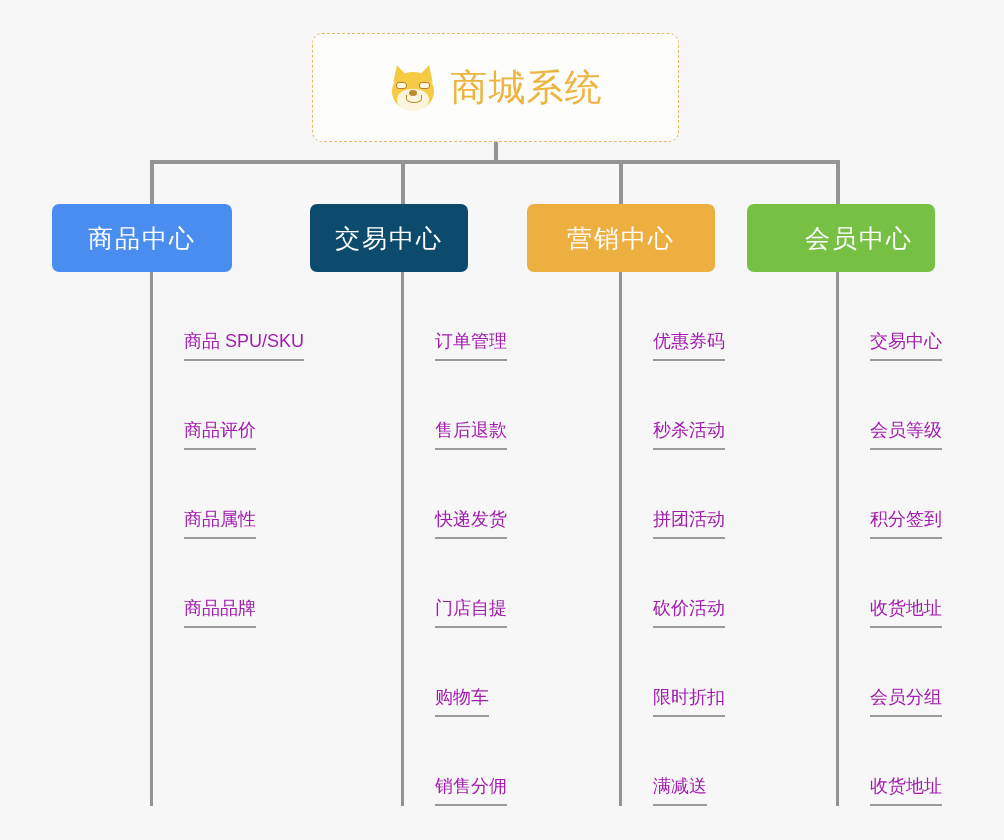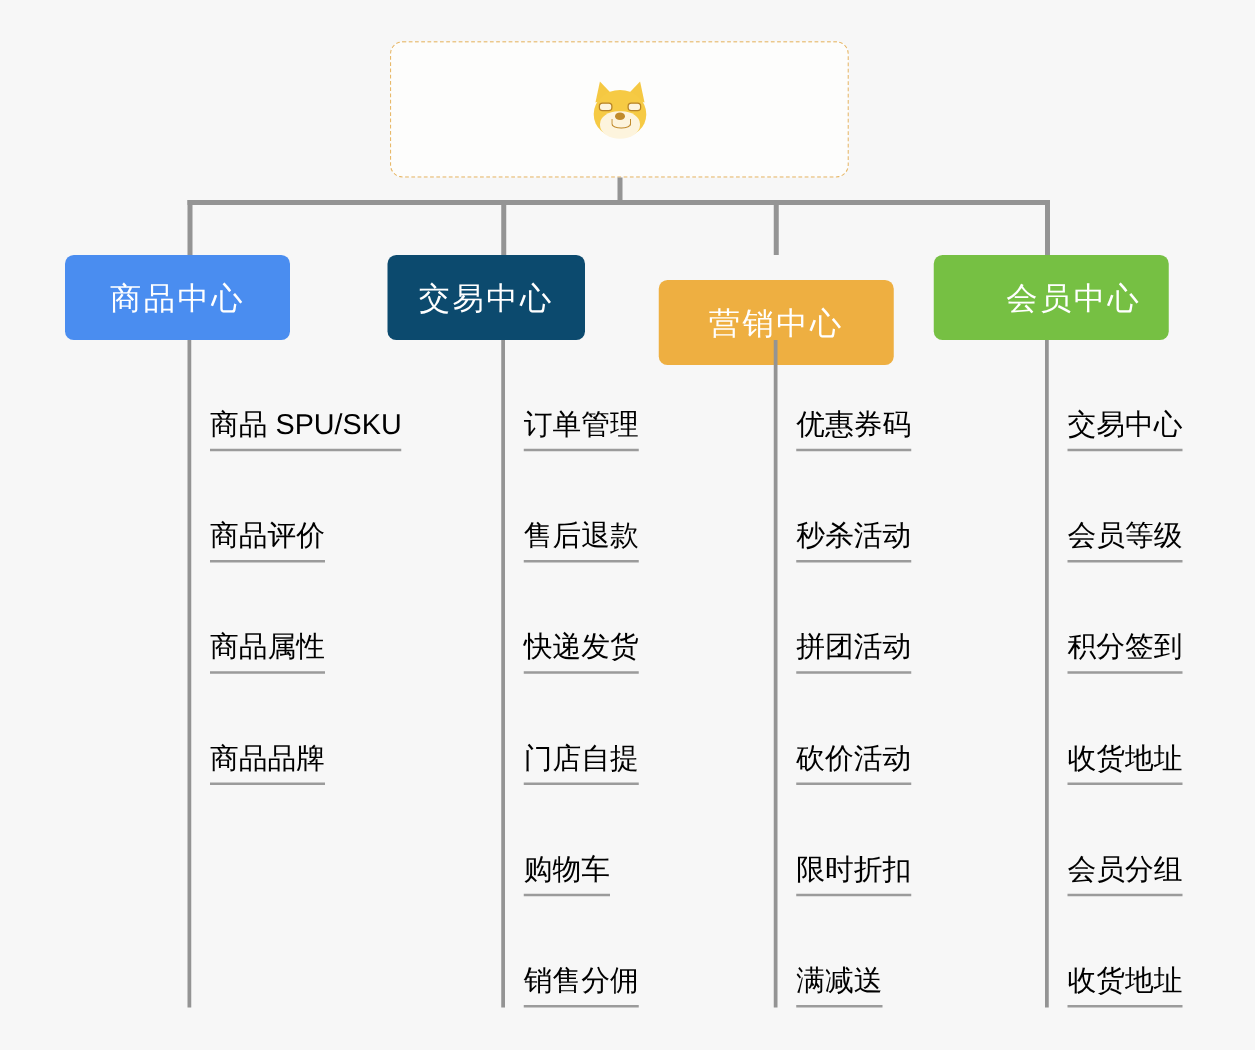--- a/index.html
+++ b/index.html
@@ -155,24 +155,24 @@
   }
   .leaf {
     position: relative;
     height: 89px;
     display: flex;
     align-items: flex-end;
     box-sizing: border-box;
   }
   .leaf-label {
     display: inline-block;
-    margin-left: 18px;
+    margin-left: 34px;
     padding-bottom: 7px;
-    font-size: 23px;
-    color: #000000;
+    font-size: 18px;
+    color: #a21caf;
     white-space: nowrap;
     border-bottom: 2px solid #9b9b9b;
     line-height: 1.1;
   }
 </style>
 </head>
 <body>
 
 <div id="mindmap">
 
@@ -180,20 +180,21 @@
     <span class="shiba">
       <span class="ear left"></span>
       <span class="ear right"></span>
       <span class="head"></span>
       <span class="muzzle"></span>
       <span class="eye left"></span>
       <span class="eye right"></span>
       <span class="nose"></span>
       <span class="mouth"></span>
     </span>
+    <span class="root-title">商城系统</span>
   </div>
 
   <div class="conn stem-root"></div>
   <div class="conn bus-bar"></div>
 
   <div id="branches-host">
       <div class="conn drop" style="left: 150px; background: rgb(148, 148, 148);"></div>
       <div class="cat-box" style="left: 52px; width: 180px; background: rgb(74, 141, 240);">
         <span>商品中心</span>
       </div>
@@ -231,21 +232,21 @@
           <span class="leaf-label">门店自提</span>
         </div>
         <div class="leaf">
           <span class="leaf-label">购物车</span>
         </div>
         <div class="leaf">
           <span class="leaf-label">销售分佣</span>
         </div>
       </div>
       <div class="conn drop" style="left: 619px; background: rgb(148, 148, 148);"></div>
-      <div class="cat-box" style="left: 527px; width: 188px; background: rgb(238, 175, 65); margin-top: 20px;">
+      <div class="cat-box" style="left: 527px; width: 188px; background: rgb(238, 175, 65);">
         <span>营销中心</span>
       </div>
       <div class="branch" style="left: 619px;">
         <div class="spine" style="background: rgb(148, 148, 148); height: 534px;"></div>
         <div class="leaf">
           <span class="leaf-label">优惠券码</span>
         </div>
         <div class="leaf">
           <span class="leaf-label">秒杀活动</span>
         </div>

